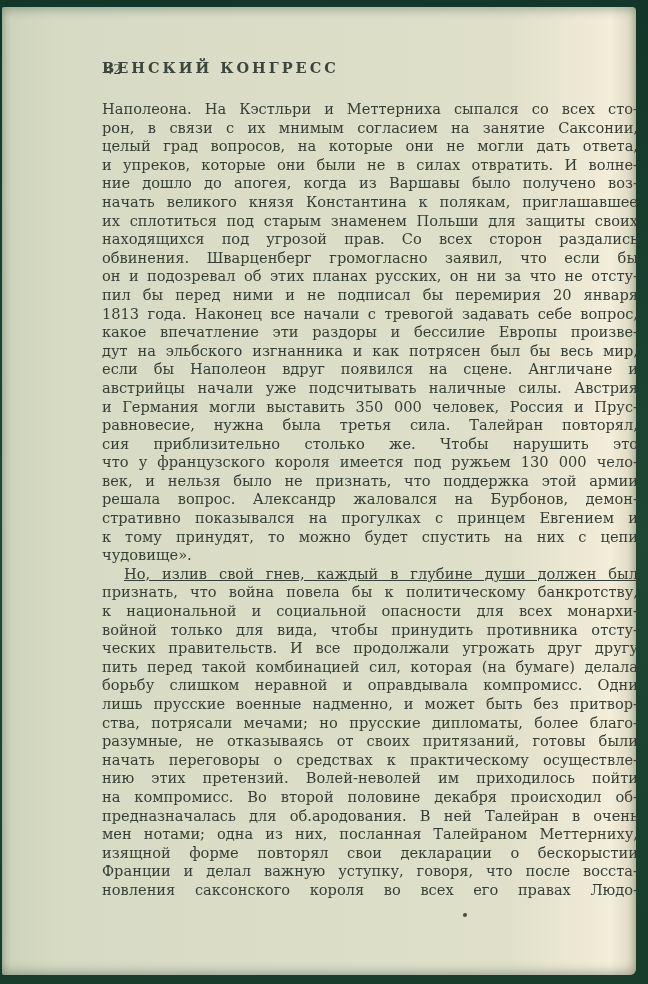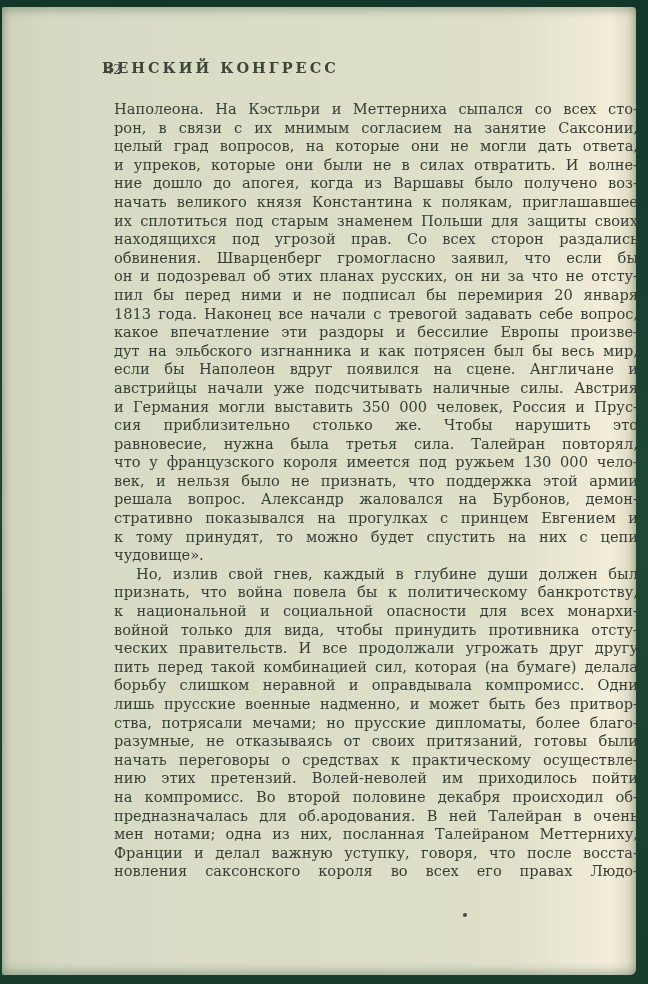--- a/index.html
+++ b/index.html
@@ -48,24 +48,23 @@
     color: #363f36;
     font-size: 14.6px;
   }
   .text-line {
     height: 18.6px;
     line-height: 18.6px;
     text-align: justify;
     text-align-last: justify;
     white-space: normal;
     overflow: hidden;
-    margin-left: 12px;
   }
   .text-line.no-justify { text-align-last: left; }
-  .text-line.indent { padding-left: 22px; }
+  .text-line.indent { padding-left: 22px; text-decoration: underline; }
   .ink-speck {
     position: absolute;
     left: 461px; top: 906px;
     width: 4px; height: 4px;
     background: #4a4d3c;
     border-radius: 50% 40% 55% 45%;
   }
 </style>
 </head>
 <body>
@@ -87,22 +86,22 @@
         <div class="text-line">находящихся под угрозой прав. Со всех сторон раздались</div>
         <div class="text-line">обвинения. Шварценберг громогласно заявил, что если бы</div>
         <div class="text-line">он и подозревал об этих планах русских, он ни за что не отсту-</div>
         <div class="text-line">пил бы перед ними и не подписал бы перемирия 20 января</div>
         <div class="text-line">1813 года. Наконец все начали с тревогой задавать себе вопрос,</div>
         <div class="text-line">какое впечатление эти раздоры и бессилие Европы произве-</div>
         <div class="text-line">дут на эльбского изгнанника и как потрясен был бы весь мир,</div>
         <div class="text-line">если бы Наполеон вдруг появился на сцене. Англичане и</div>
         <div class="text-line">австрийцы начали уже подсчитывать наличные силы. Австрия</div>
         <div class="text-line">и Германия могли выставить 350 000 человек, Россия и Прус-</div>
+        <div class="text-line">равновесие, нужна была третья сила. Талейран повторял,</div>
         <div class="text-line">сия приблизительно столько же. Чтобы нарушить это</div>
-        <div class="text-line">равновесие, нужна была третья сила. Талейран повторял,</div>
         <div class="text-line">что у французского короля имеется под ружьем 130 000 чело-</div>
         <div class="text-line">век, и нельзя было не признать, что поддержка этой армии</div>
         <div class="text-line">решала вопрос. Александр жаловался на Бурбонов, демон-</div>
         <div class="text-line">стративно показывался на прогулках с принцем Евгением и</div>
         <div class="text-line">к тому принудят, то можно будет спустить на них с цепи</div>
         <div class="text-line no-justify">чудовище».</div>
         <div class="text-line indent">Но, излив свой гнев, каждый в глубине души должен был</div>
         <div class="text-line">признать, что война повела бы к политическому банкротству,</div>
         <div class="text-line">к национальной и социальной опасности для всех монархи-</div>
         <div class="text-line">войной только для вида, чтобы принудить противника отсту-</div>
@@ -110,18 +109,19 @@
         <div class="text-line">пить перед такой комбинацией сил, которая (на бумаге) делала</div>
         <div class="text-line">борьбу слишком неравной и оправдывала компромисс. Одни</div>
         <div class="text-line">лишь прусские военные надменно, и может быть без притвор-</div>
         <div class="text-line">ства, потрясали мечами; но прусские дипломаты, более благо-</div>
         <div class="text-line">разумные, не отказываясь от своих притязаний, готовы были</div>
         <div class="text-line">начать переговоры о средствах к практическому осуществле-</div>
         <div class="text-line">нию этих претензий. Волей-неволей им приходилось пойти</div>
         <div class="text-line">на компромисс. Во второй половине декабря происходил об-</div>
         <div class="text-line">предназначалась для об.ародования. В ней Талейран в очень</div>
         <div class="text-line">мен нотами; одна из них, посланная Талейраном Меттерниху,</div>
+        <div class="text-line">изящной форме повторял свои декларации о бескорыстии</div>
         <div class="text-line">Франции и делал важную уступку, говоря, что после восста-</div>
         <div class="text-line">новления саксонского короля во всех его правах Людо-</div>
       </div>
     <div class="ink-speck"></div>
   </div>
 </div>
 
 </body></html>

